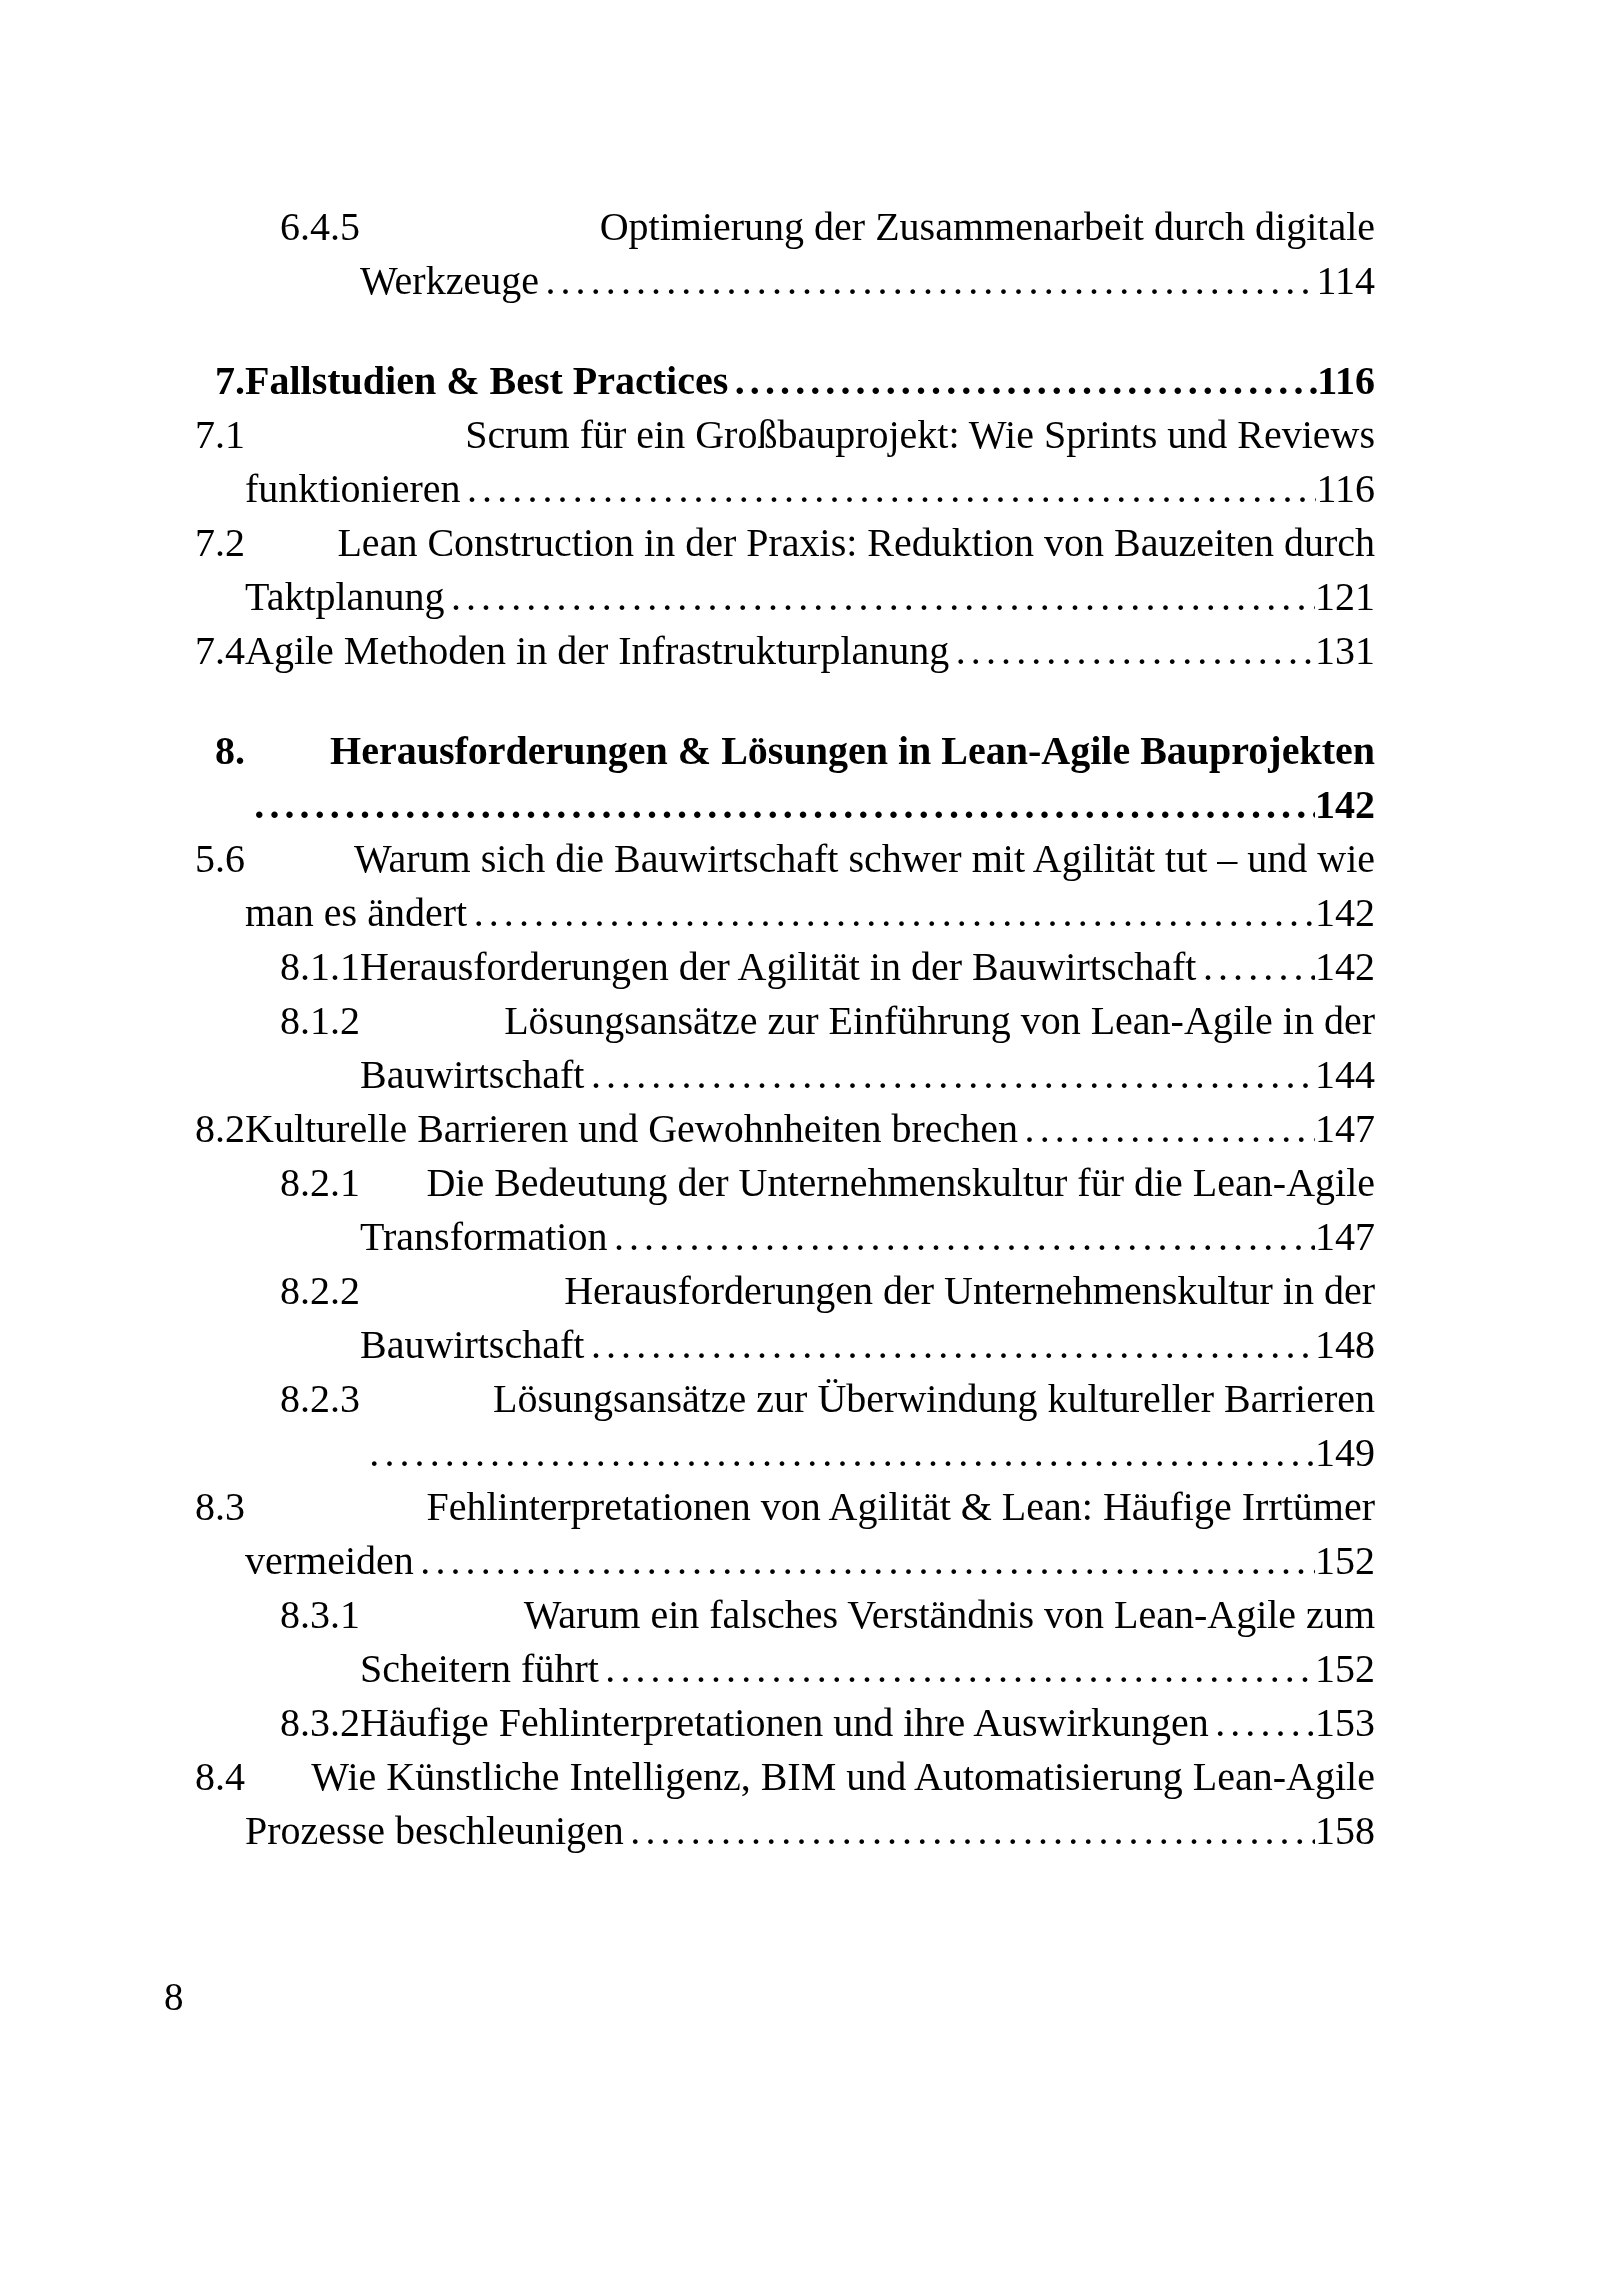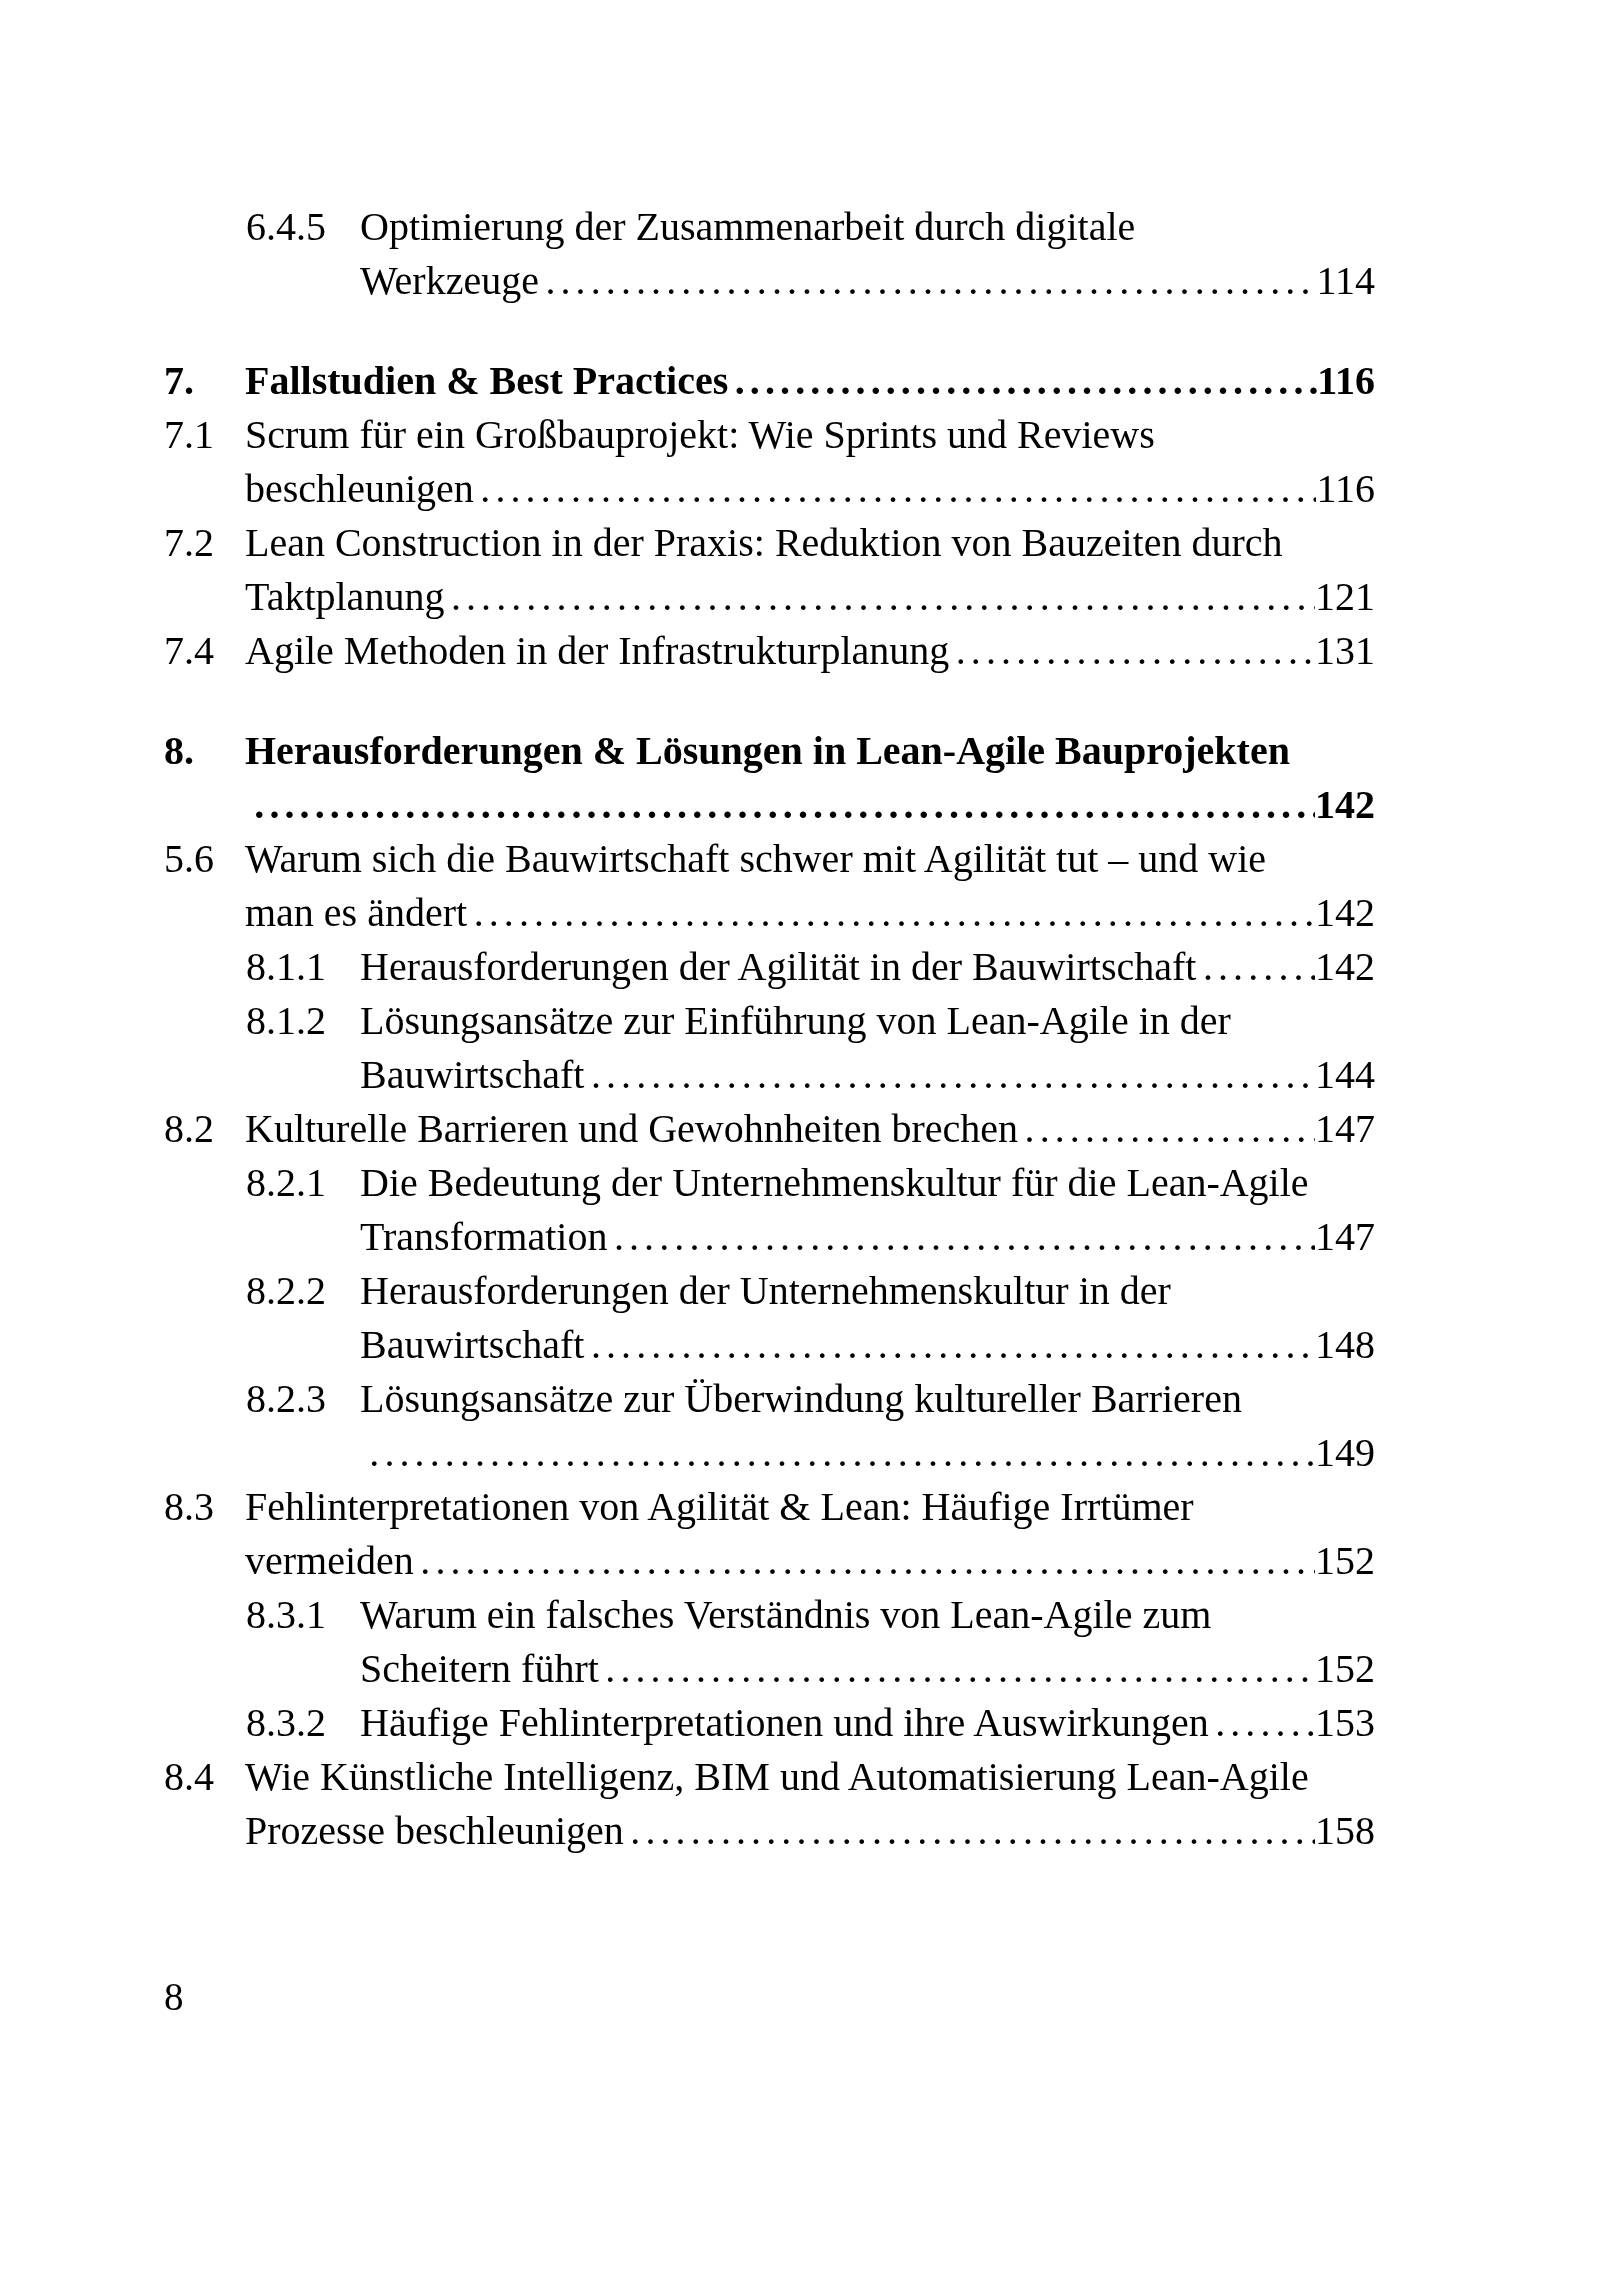--- a/index.html
+++ b/index.html
@@ -11,21 +11,21 @@
     box-sizing: border-box;
     width: 1620px; height: 2295px;
     background: #ffffff;
     color: #000000;
     font-family: "Liberation Serif", "DejaVu Serif", serif;
     font-size: 40px;
     line-height: 54px;
     padding: 200px 245px 0 164px;
     overflow: hidden;
   }
-  .entry { display: flex; align-items: flex-start; }
+  .entry { display: flex; align-items: flex-start; text-align: right; }
   .entry.gap { margin-top: 46px; }
   .entry.chapter { font-weight: 700; }
   .num { flex: 0 0 81px; }
   .entry.lv3 { padding-left: 82px; }
   .entry.lv3 .num { flex: 0 0 114px; }
   .body { flex: 1 1 auto; min-width: 0; }
   .line { white-space: nowrap; }
   .line.last { display: flex; align-items: baseline; white-space: nowrap; }
   .txt { flex: 0 0 auto; }
   .txt:empty { margin-left: 2.8px; }
@@ -65,21 +65,21 @@
             <span class="dots"></span>
             <span class="pg">116</span>
           </div>
         </div>
       </div>
       <div class="entry lv2">
         <span class="num">7.1</span>
         <div class="body">
           <div class="line">Scrum für ein Großbauprojekt: Wie Sprints und Reviews</div>
           <div class="line last">
-            <span class="txt">beschleunigen</span>
+            <span class="txt">funktionieren</span>
             <span class="dots"></span>
             <span class="pg">116</span>
           </div>
         </div>
       </div>
       <div class="entry lv2">
         <span class="num">7.2</span>
         <div class="body">
           <div class="line">Lean Construction in der Praxis: Reduktion von Bauzeiten durch</div>
           <div class="line last">

